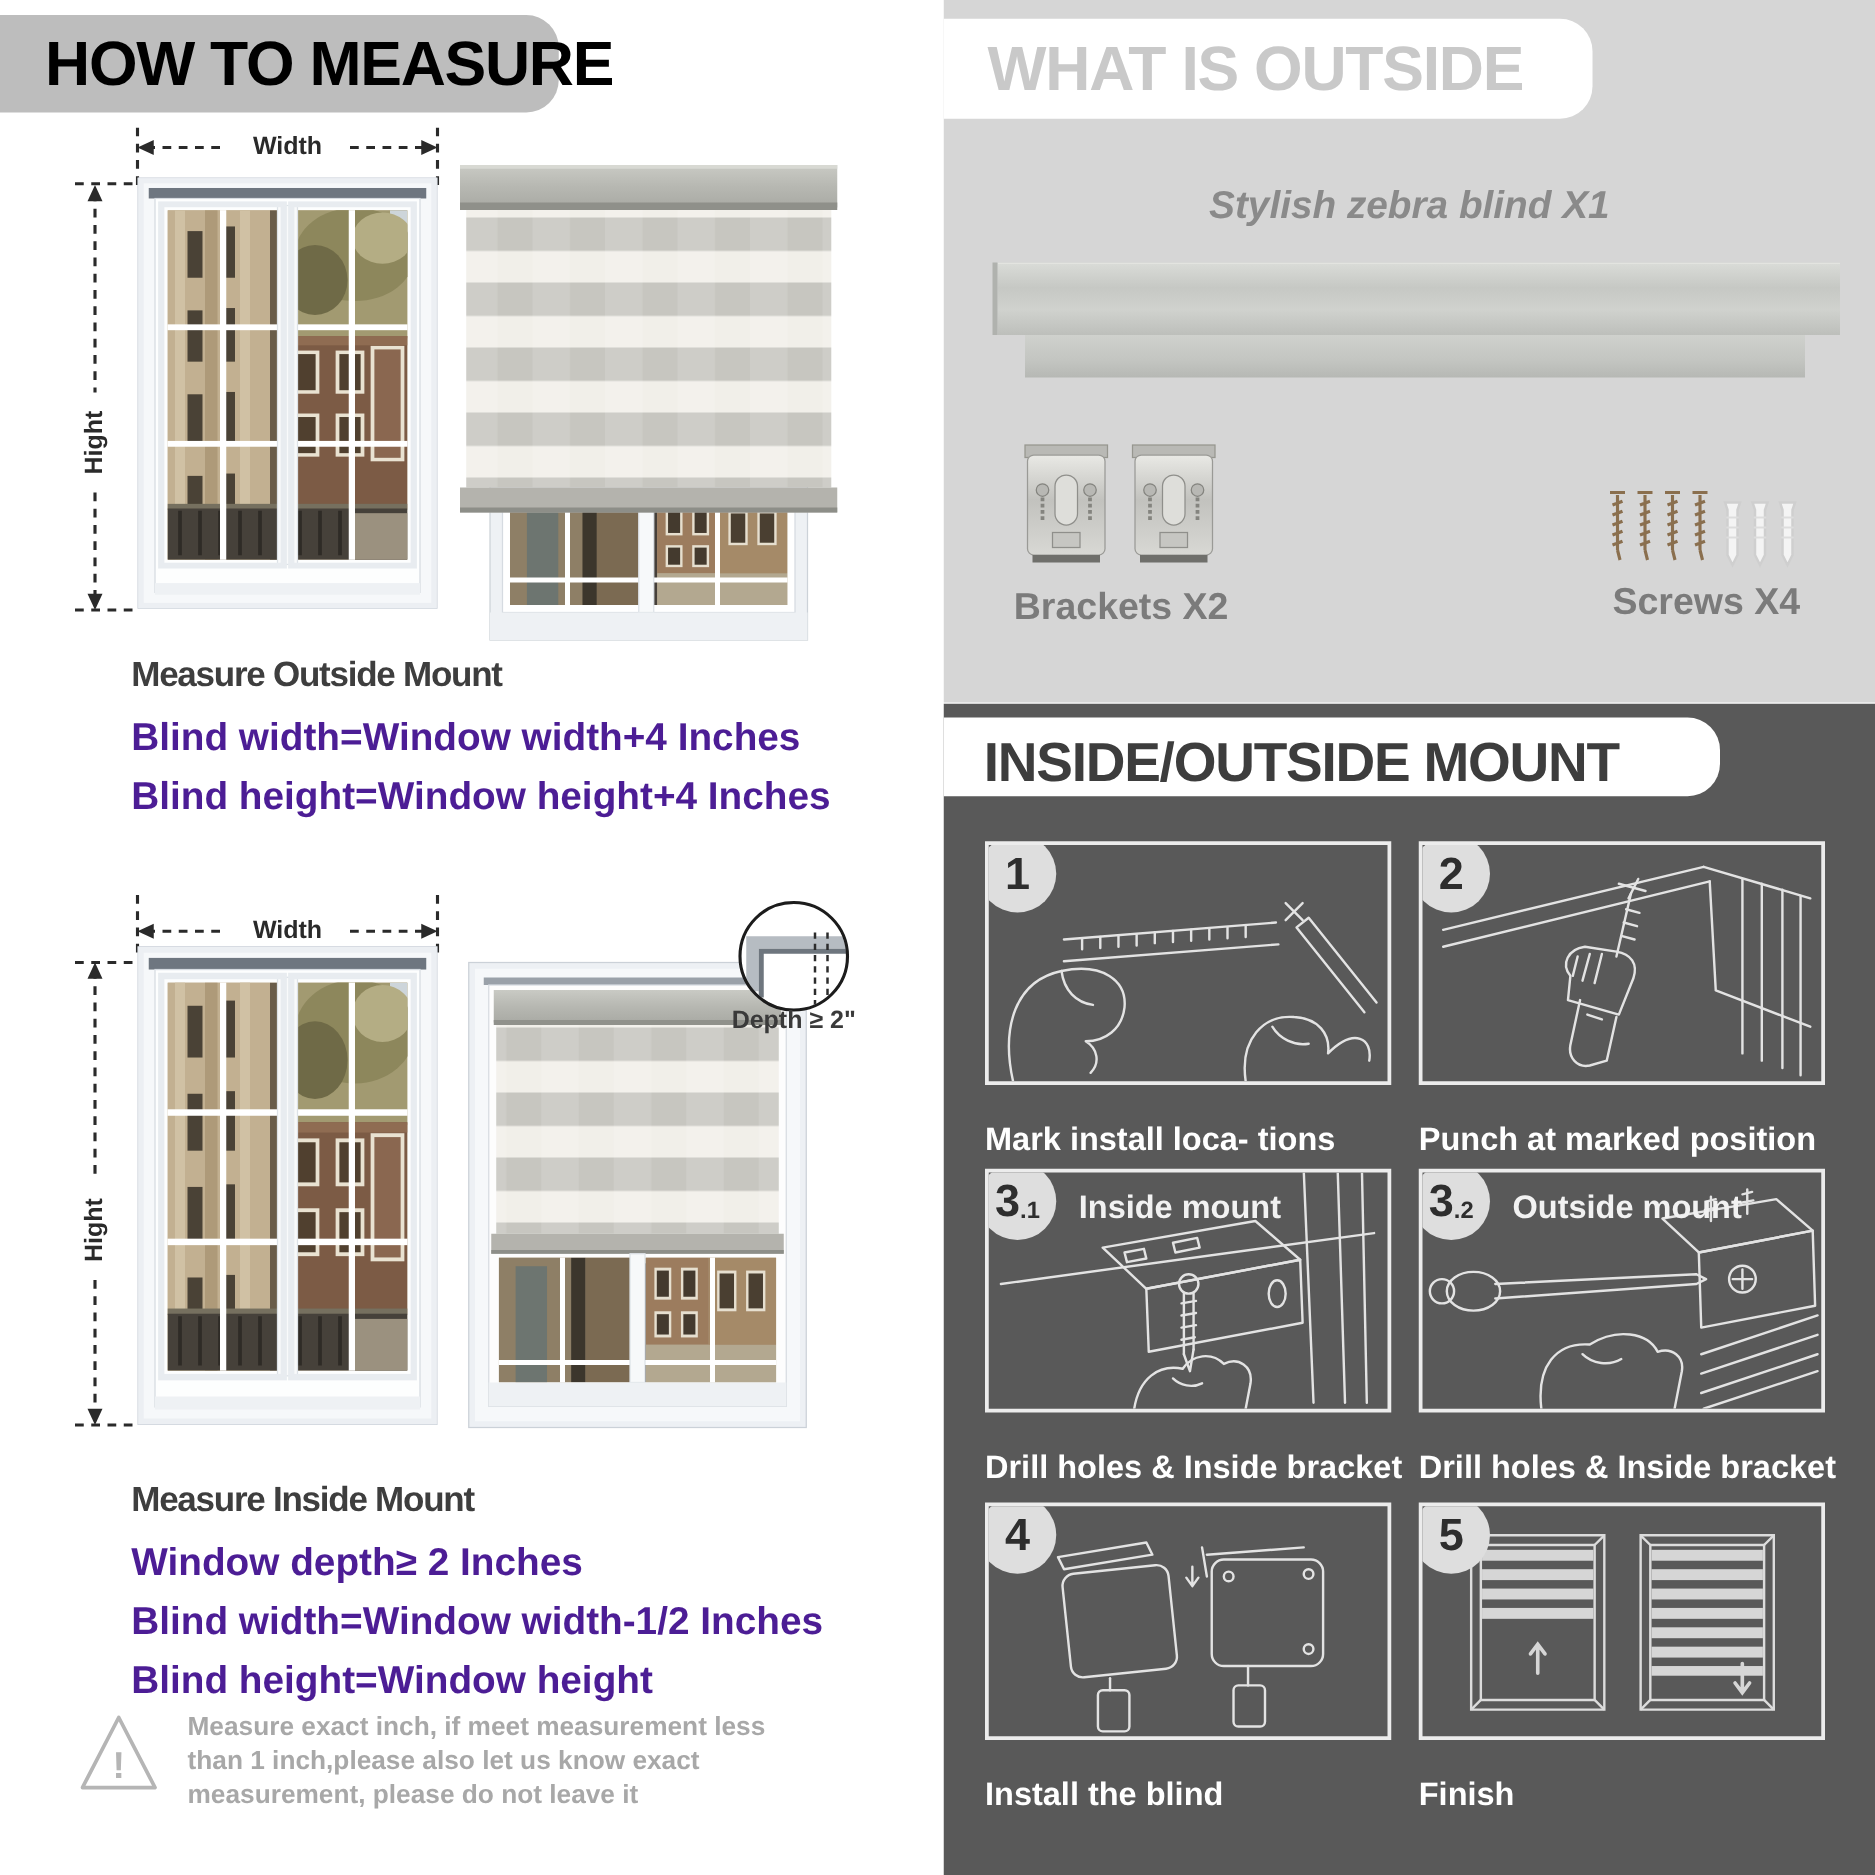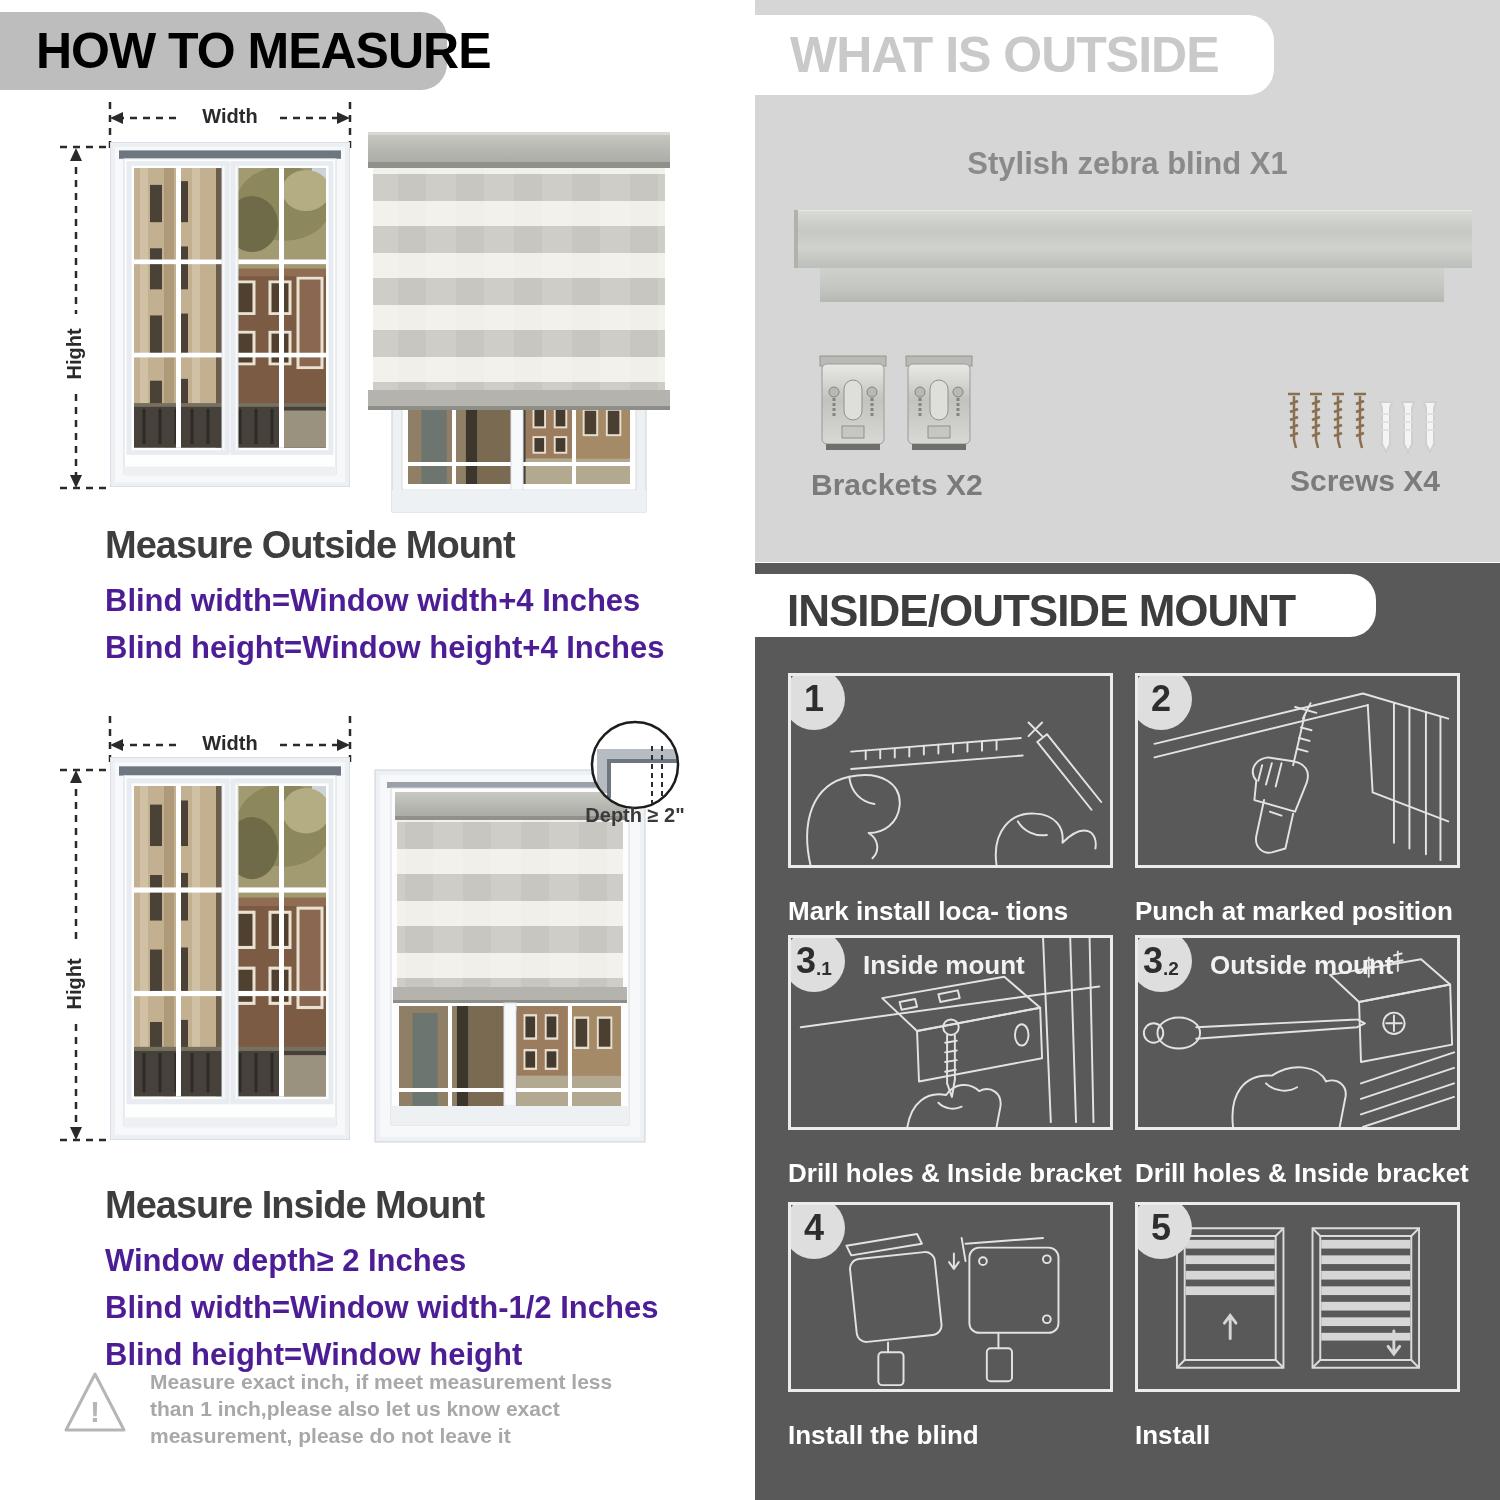--- a/index.html
+++ b/index.html
@@ -3,32 +3,32 @@
 <meta charset="utf-8">
 <style>
   html,body{margin:0;padding:0;background:#ffffff;}
   .canvas{position:relative;width:1500px;height:1500px;overflow:hidden;background:#ffffff;
           font-family:"Liberation Sans","DejaVu Sans",sans-serif;}
   
   .htm-header{position:absolute;left:0;top:12px;width:447px;height:78px;background:#bdbdbd;
               border-radius:0 26px 26px 0;color:#000000;font-size:50px;font-weight:bold;
               letter-spacing:-1px;line-height:78px;padding-left:36px;box-sizing:border-box;white-space:nowrap;}
   .measure-block{position:absolute;left:105px;width:620px;}
-  .measure-title{font-size:38px;font-weight:bold;color:#3e3e3e;letter-spacing:-1px;margin:0 0 16px 0;white-space:nowrap;}
+  .measure-title{font-size:28px;font-weight:bold;color:#3e3e3e;letter-spacing:-1px;margin:0 0 16px 0;white-space:nowrap;}
   .measure-line{font-size:31px;font-weight:bold;color:#4c1d95;margin:0 0 11px 0;white-space:nowrap;}
   .warning{position:absolute;left:62px;top:1368px;width:620px;display:flex;}
   .warning-text{margin-left:22px;font-size:21px;line-height:27px;font-weight:bold;color:#a8a8a8;}
   .fig{position:absolute;}
   
   .panel-included{position:absolute;left:755px;top:0;width:745px;height:562px;background:#d6d6d6;}
   .wii-header{position:absolute;left:0;top:15px;width:519px;height:80px;background:#ffffff;
               border-radius:0 26px 26px 0;color:#c9c9c9;font-size:50px;font-weight:bold;
               letter-spacing:-1px;line-height:80px;padding-left:35px;box-sizing:border-box;white-space:nowrap;}
   .blind-label{position:absolute;left:0;top:146px;width:745px;text-align:center;
-               font-size:31px;font-weight:bold;color:#8a8a8a;}
+               font-size:31px;font-weight:bold;color:#8a8a8a;font-style:italic;}
   .headrail-main{position:absolute;left:39px;top:210px;width:674px;height:58px;
                  background:linear-gradient(180deg,#dadcd8 0%,#c6c8c4 35%,#d0d2ce 65%,#bdbfbb 100%);
                  border-left:4px solid #b0b2ae;box-shadow:inset 0 1px 0 #e6e8e4;}
   .headrail-lower{position:absolute;left:65px;top:268px;width:624px;height:34px;
                   background:linear-gradient(180deg,#cfd1cd 0%,#c3c5c1 60%,#b6b8b4 100%);}
   .item{position:absolute;text-align:center;}
   .item-label{font-size:30px;font-weight:bold;color:#7b7b7b;white-space:nowrap;}
   
   .panel-mount{position:absolute;left:755px;top:563px;width:745px;height:937px;background:#595959;}
   .iom-header{position:absolute;left:0;top:11px;width:621px;height:63px;background:#ffffff;
@@ -487,17 +487,17 @@
           <g stroke="#d6d6d6" stroke-width="3" fill="none" stroke-linecap="round">
             <path d="M93,138 V116 M87,122 L93,114 L99,122"></path>
             <path d="M262,130 V152 M256,146 L262,154 L268,146"></path>
           </g>
         </svg>
         <div class="step-badge">
           <span class="num">5</span>
             <span class="sub"></span>
         </div>
       </div>
-      <div class="step-caption">Install</div>
+      <div class="step-caption">Finish</div>
     </div>
   </div>
 
 </div>
 
 </body></html>

